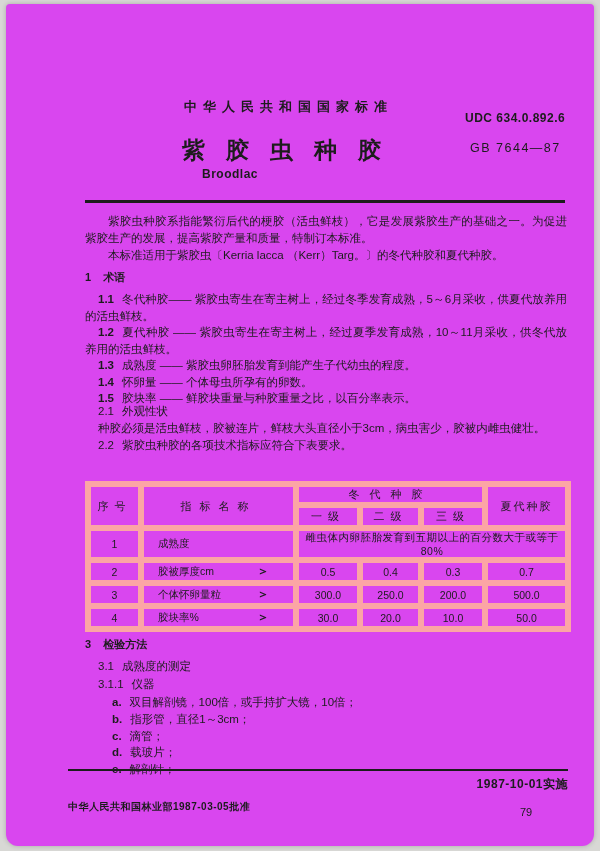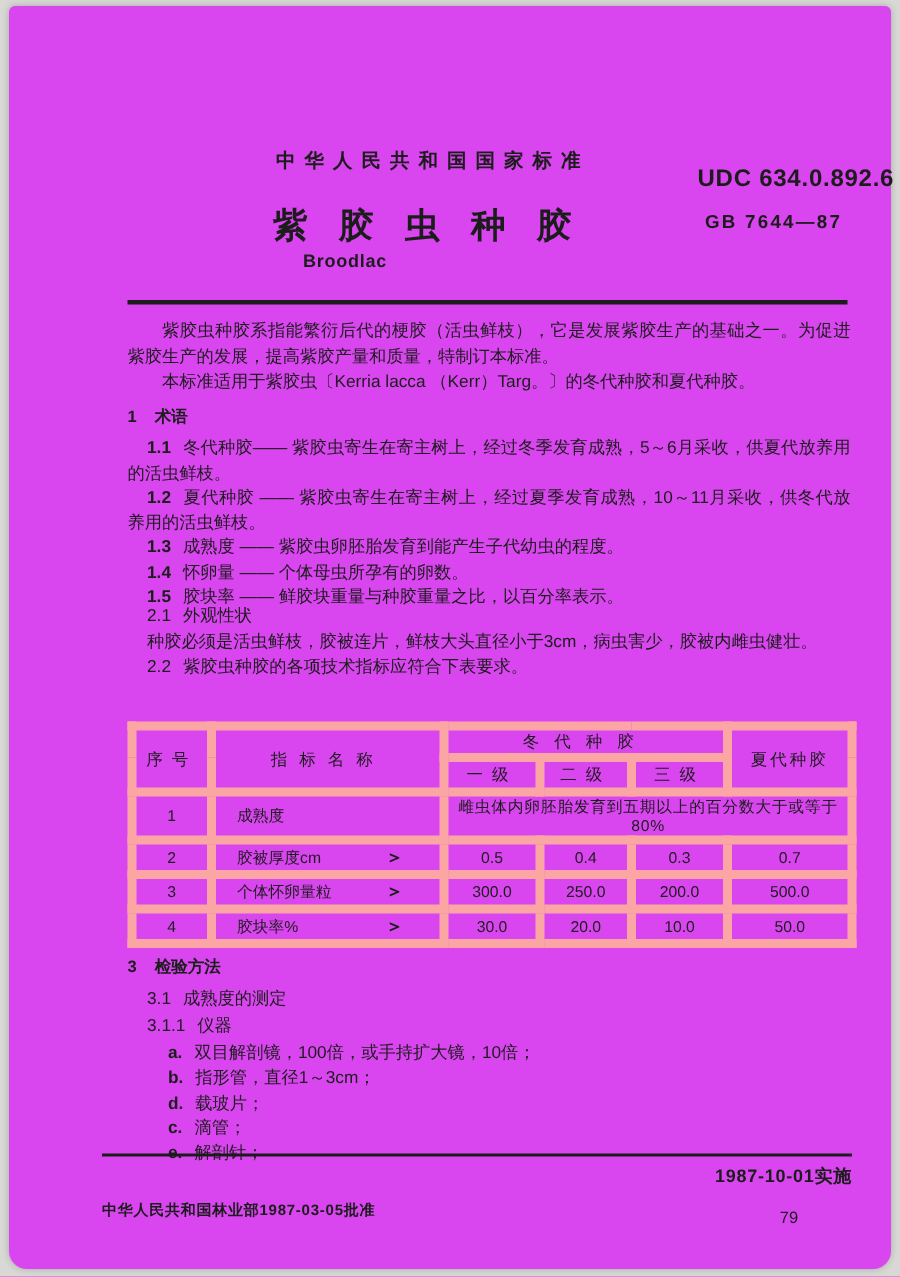--- a/index.html
+++ b/index.html
@@ -14,23 +14,23 @@
   .page {
     position:absolute; left:6px; top:4px; width:588px; height:842px;
     background:#d946ef;
     border-radius:4px 4px 12px 12px;
     box-shadow:0 0 5px rgba(0,0,0,.22);
   }
   .abs { position:absolute; }
 
   
   .std-label { left:178px; top:94px; font-size:13px; font-weight:bold; letter-spacing:6px; white-space:nowrap; }
-  .udc       { left:459px; top:107px; font-size:16px; font-weight:bold; letter-spacing:.5px; white-space:nowrap; }
+  .udc       { left:459px; top:107px; font-size:12px; font-weight:bold; letter-spacing:.5px; white-space:nowrap; }
   .title-cn  { left:176px; top:131px; font-size:23px; font-weight:bold; letter-spacing:21px; white-space:nowrap; }
-  .gb-code   { left:464px; top:137px; font-size:12.5px; font-weight:bold; letter-spacing:1.5px; white-space:nowrap; }
+  .gb-code   { left:464px; top:137px; font-size:12.5px; font-weight:normal; letter-spacing:1.5px; white-space:nowrap; }
   .title-en  { left:79px; top:163px; width:290px; text-align:center; font-size:12px; font-weight:bold; letter-spacing:.5px; }
   .head-rule { left:79px; top:196px; width:480px; height:2.5px; background:#1c1c1c; }
 
   
   .bodytxt { font-size:11.5px; line-height:17px; text-align:justify; }
   .intro { left:79px; top:209px; width:482px; }
   .intro p { text-indent:2em; }
 
   .section { left:79px; width:482px; }
   .sec1 { top:266px; }
@@ -177,22 +177,22 @@
     </tr>
   </tbody>
     </table>
 
   <div class="abs section sec3">
     <div class="sec-head"><span class="no">3</span><span>检验方法</span></div>
     <div class="sub-head"><span class="no">3.1</span><span>成熟度的测定</span></div>
     <div class="sub-head"><span class="no">3.1.1</span><span>仪器</span></div>
     <div class="instr"><span class="itemletter">a.</span><span>双目解剖镜，100倍，或手持扩大镜，10倍；</span></div>
     <div class="instr"><span class="itemletter">b.</span><span>指形管，直径1～3cm；</span></div>
+    <div class="instr"><span class="itemletter">c.</span><span>滴管；</span></div>
     <div class="instr"><span class="itemletter">d.</span><span>载玻片；</span></div>
-    <div class="instr"><span class="itemletter">c.</span><span>滴管；</span></div>
     <div class="instr"><span class="itemletter">e.</span><span>解剖针；</span></div>
   </div>
 
   <div class="abs foot-rule"></div>
   <div class="abs foot-left">中华人民共和国林业部1987-03-05批准</div>
   <div class="abs foot-right">1987-10-01实施</div>
   <div class="abs page-num">79</div>
 
 </div>
 

